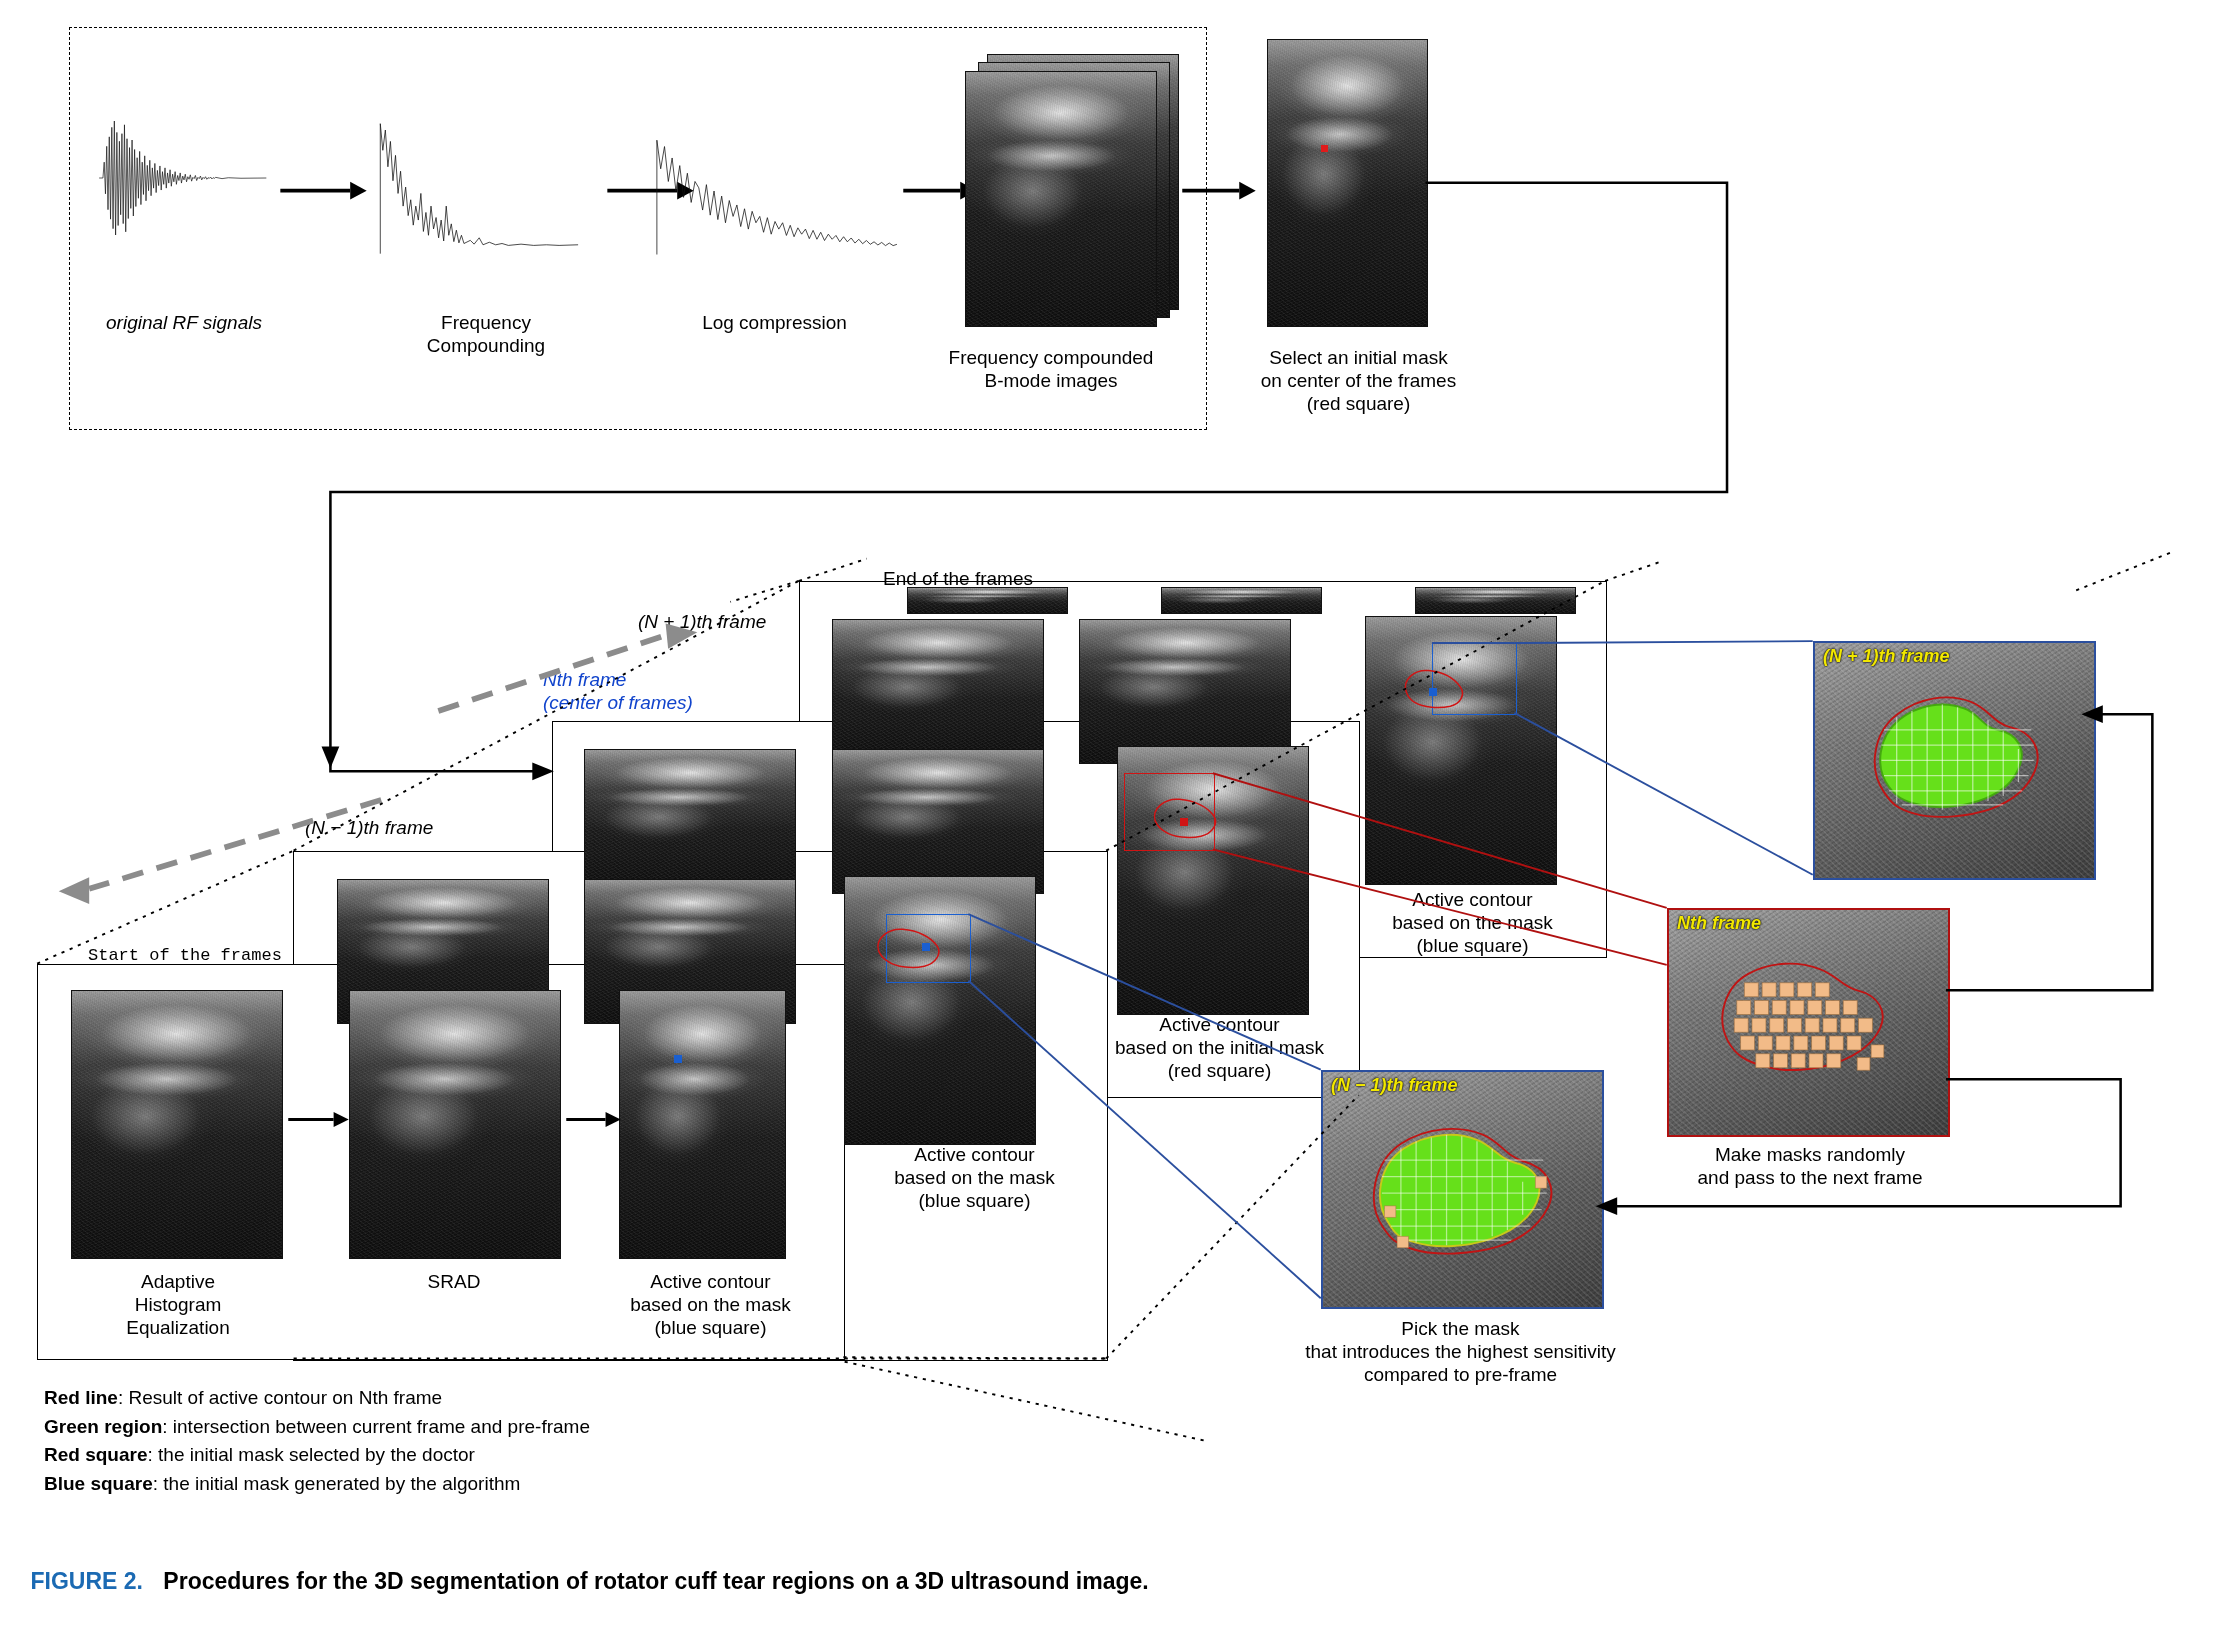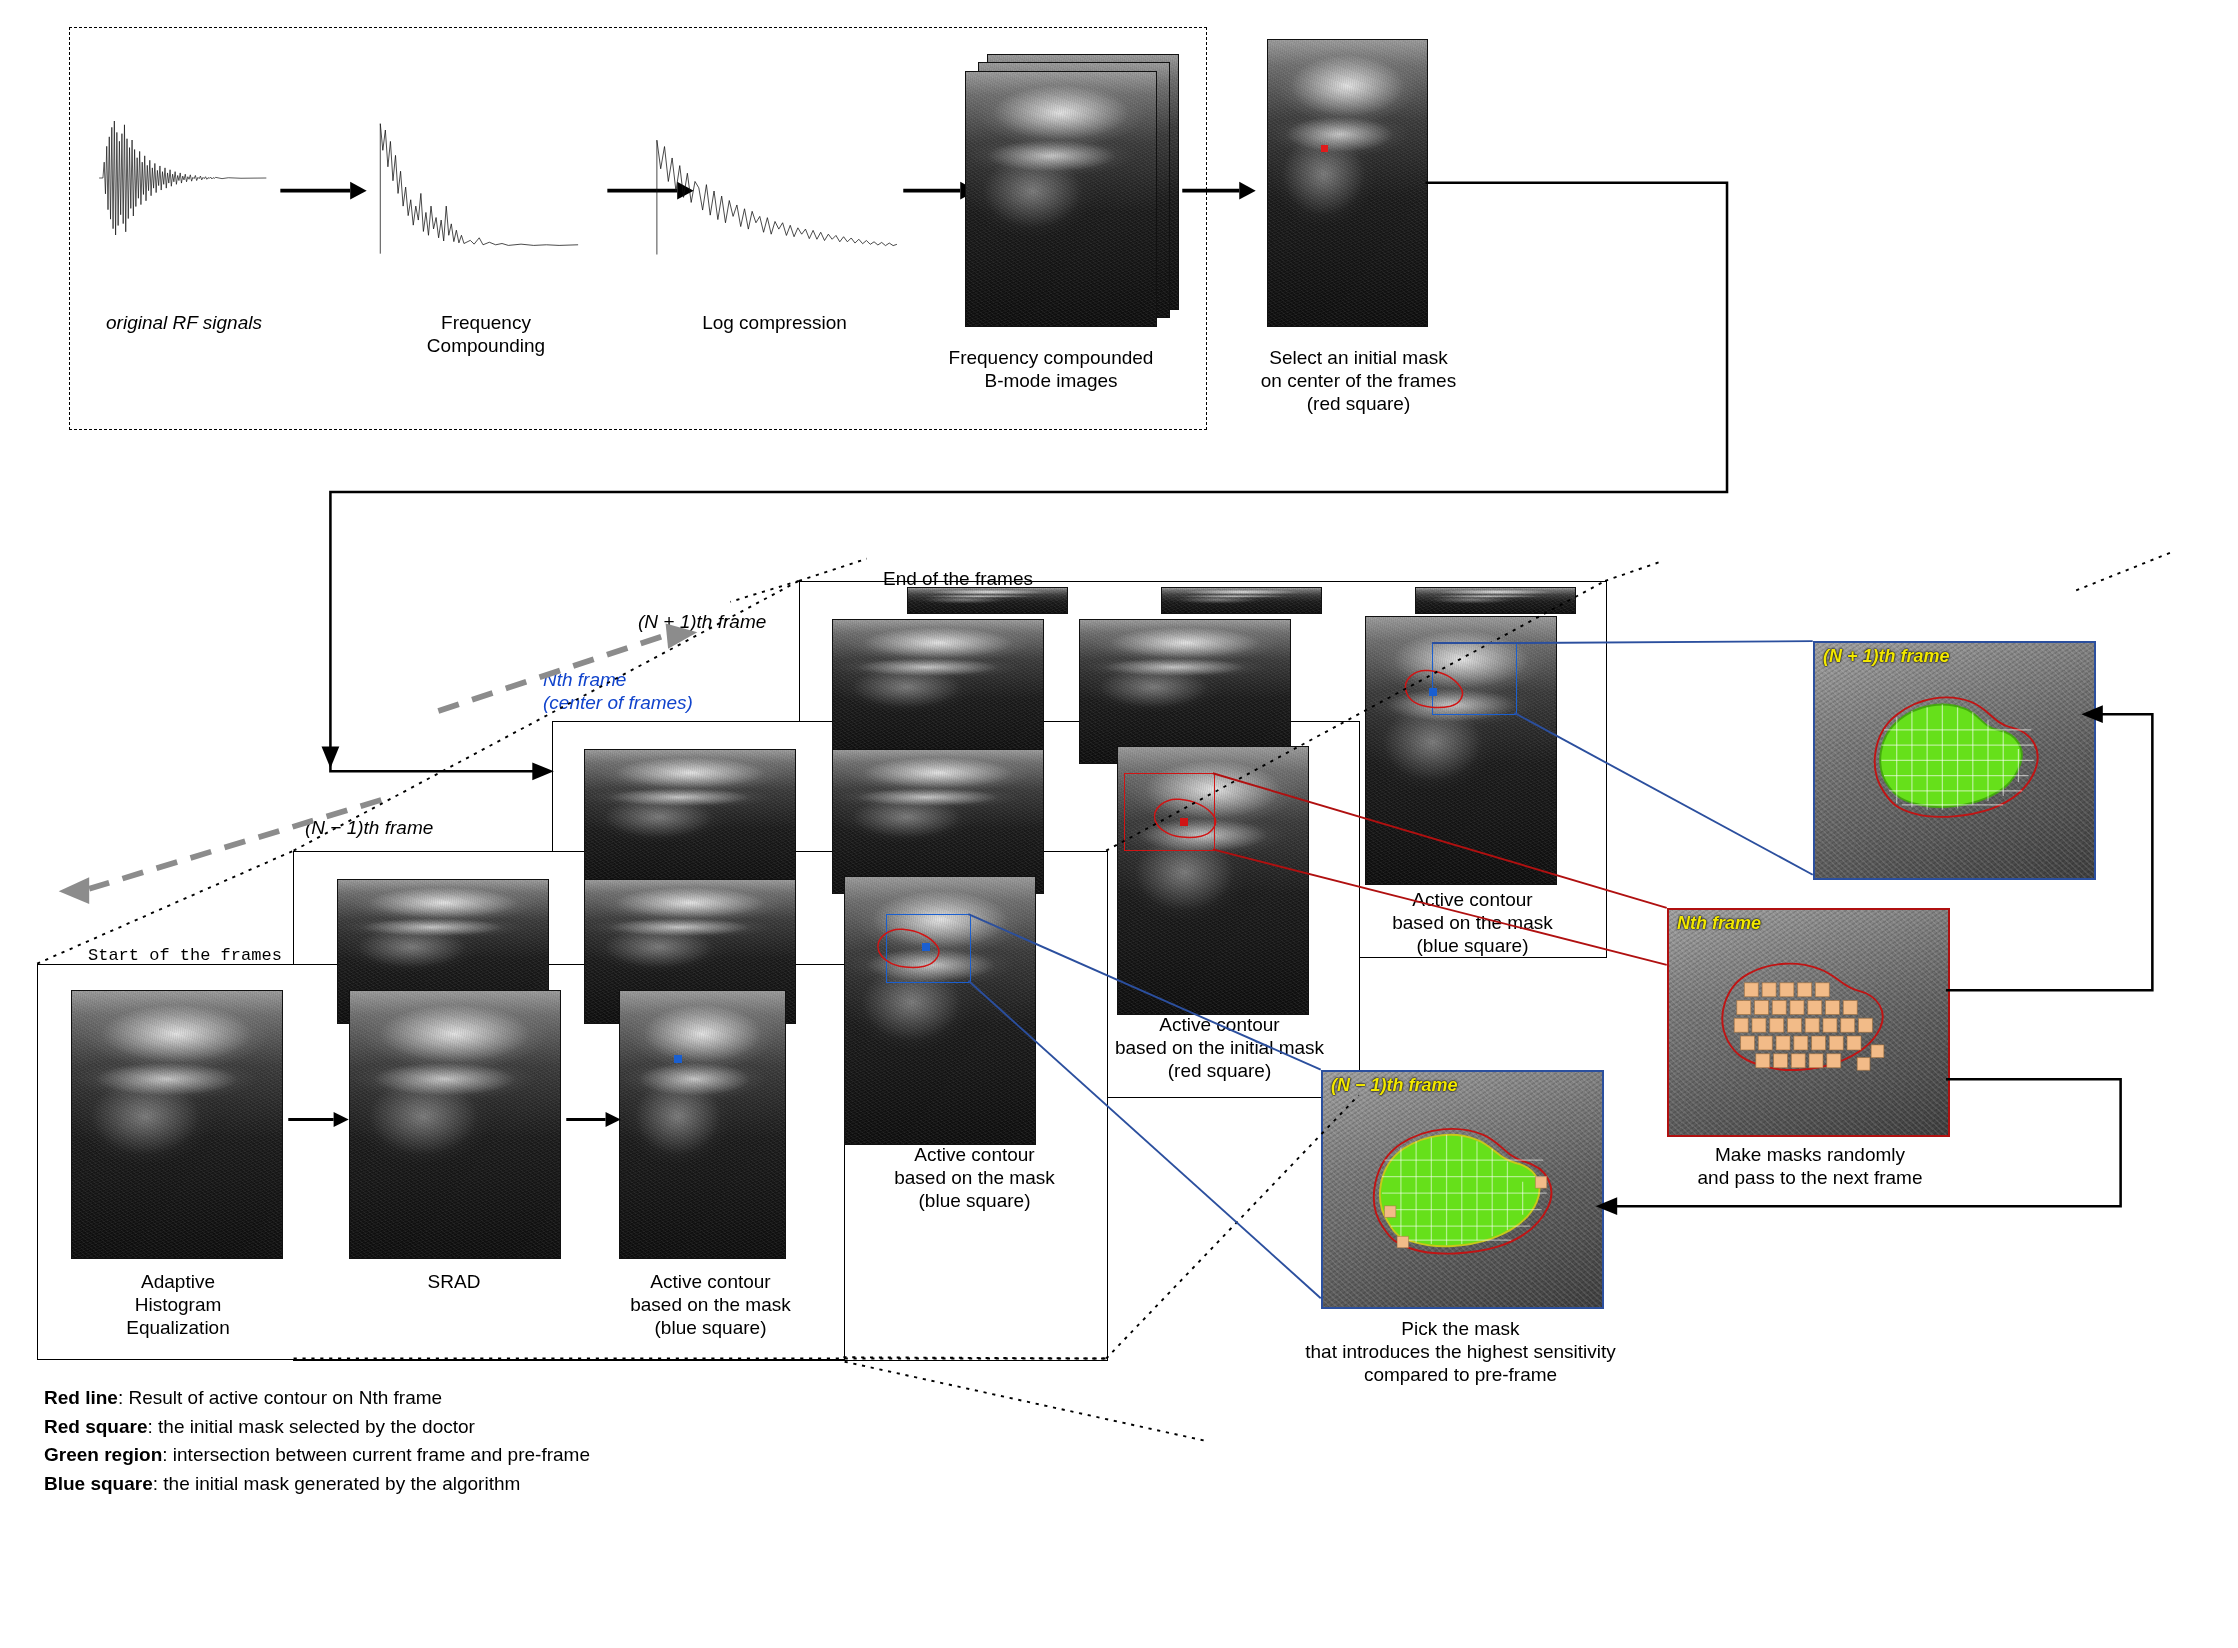--- a/index.html
+++ b/index.html
@@ -379,25 +379,29 @@
       <path d="M3065,1700 L3340,1700 L3340,1900 L2545,1900"></path>
       <polygon points="2547,1886 2513,1900 2547,1914" fill="#000" stroke="none"></polygon>
     </g>
   </svg>
 
   <div class="legend">
     <div>
       <b>Red line</b><span>: </span><span>Result of active contour on Nth frame</span>
     </div>
     <div>
-      <b>Red square</b><span>: </span><span>the initial mask selected by the doctor</span>
+      <b>Green region</b><span>: </span><span>intersection between current frame and pre-frame</span>
     </div>
     <div>
-      <b>Green region</b><span>: </span><span>intersection between current frame and pre-frame</span>
+      <b>Red square</b><span>: </span><span>the initial mask selected by the doctor</span>
     </div>
     <div>
       <b>Blue square</b><span>: </span><span>the initial mask generated by the algorithm</span>
     </div>
   </div>
 
+  <div class="caption">
+    <span class="fignum">FIGURE 2.</span>
+    <span class="captxt" style="margin-left:14px;">Procedures for the 3D segmentation of rotator cuff tear regions on a 3D ultrasound image.</span>
+  </div>
 
 </div>
 
 
 </body></html>

